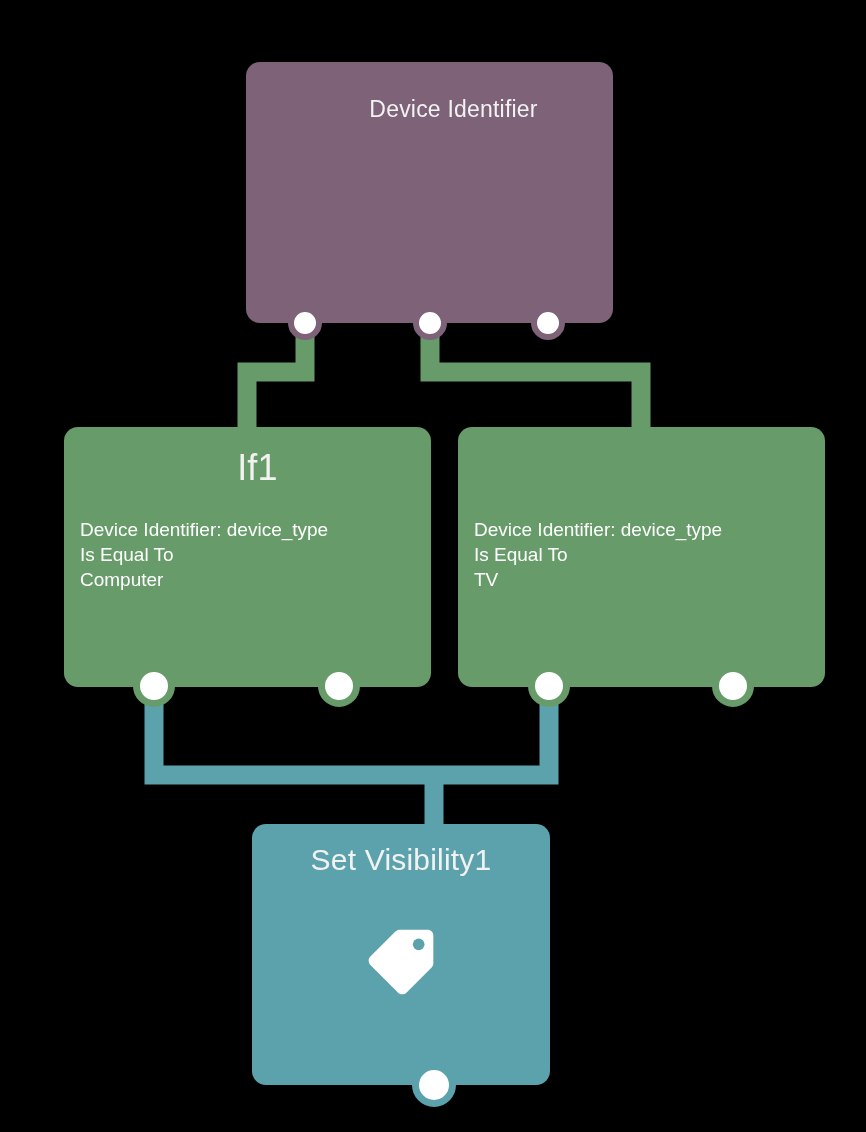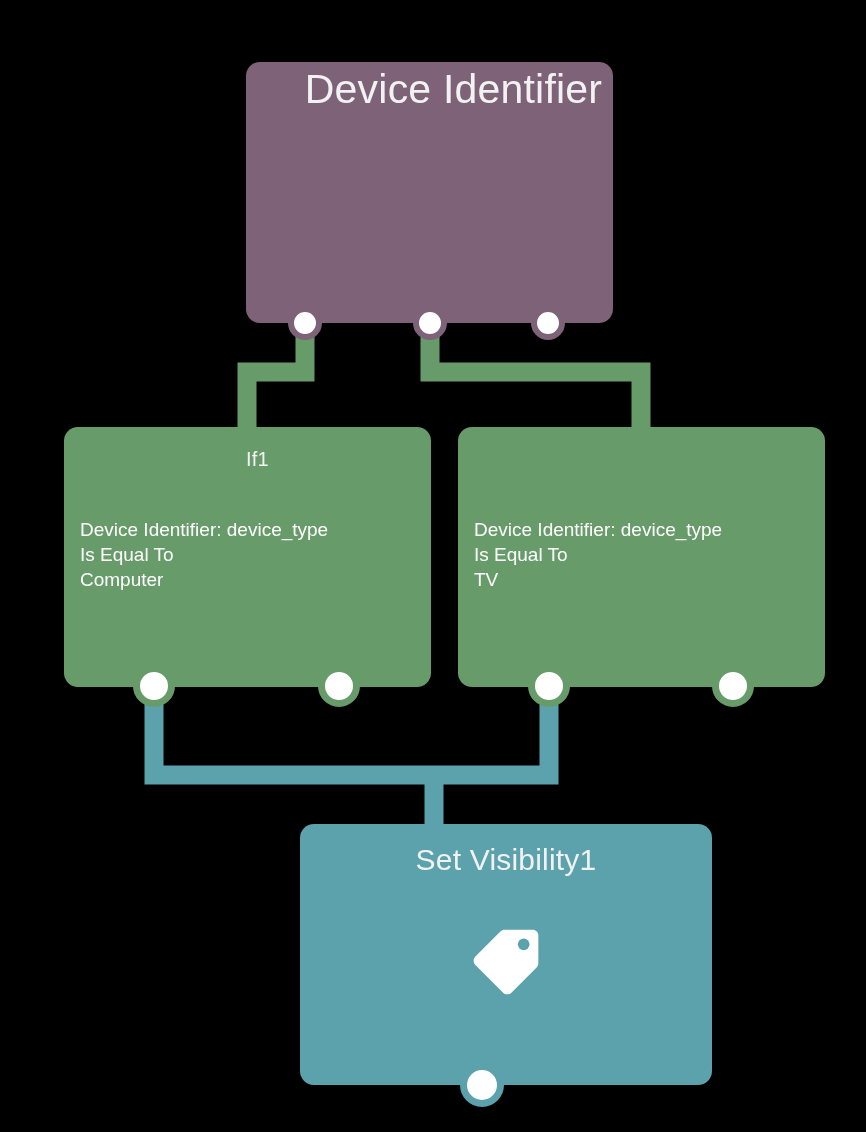--- a/index.html
+++ b/index.html
@@ -83,48 +83,48 @@
     <path d="M 430 331 L 430 372 L 641 372 L 641 427" fill="none" stroke="#679c6a" stroke-width="19" stroke-linecap="butt" stroke-linejoin="miter"></path>
 
     <path d="M 154 694 L 154 775 L 434 775" fill="none" stroke="#5ba2ac" stroke-width="19" stroke-linecap="butt" stroke-linejoin="miter"></path>
 
     <path d="M 549 694 L 549 775 L 434 775" fill="none" stroke="#5ba2ac" stroke-width="19" stroke-linecap="butt" stroke-linejoin="miter"></path>
 
     <path d="M 434 775 L 434 824" fill="none" stroke="#5ba2ac" stroke-width="19" stroke-linecap="butt" stroke-linejoin="miter"></path>
   </svg>
 
   <div class="node" style="left:246px; top:62px; width:367px; height:261px; background:#7d6278;">
-    <div class="node-title" style="top:6px; font-size:41px;margin-left:48px;">Device Identifier</div>
+    <div class="node-title" style="top:35px; font-size:23px;margin-left:48px;">Device Identifier</div>
     <div class="node-body" style="top:78px; font-size:17px;"></div>
 
     <div class="port" style="left:42px; top:244px; width:34px; height:34px; border:6px solid #7d6278;"></div>
     <div class="port" style="left:167px; top:244px; width:34px; height:34px; border:6px solid #7d6278;"></div>
     <div class="port" style="left:285px; top:244px; width:34px; height:34px; border:6px solid #7d6278;"></div>
   </div>
 
   <div class="node" style="left:64px; top:427px; width:367px; height:260px; background:#679c6a;">
-    <div class="node-title" style="top:22px; font-size:20px;padding-left:20px;">If1</div>
+    <div class="node-title" style="top:22px; font-size:36px;padding-left:20px;">If1</div>
     <div class="node-body" style="top:90px; font-size:19px; white-space:pre-line;">Device Identifier: device_type
 Is Equal To
 Computer</div>
 
     <div class="port" style="left:69px; top:238px; width:42px; height:42px; border:7px solid #679c6a;"></div>
     <div class="port" style="left:254px; top:238px; width:42px; height:42px; border:7px solid #679c6a;"></div>
   </div>
 
   <div class="node" style="left:458px; top:427px; width:367px; height:260px; background:#679c6a;">
     <div class="node-body" style="top:90px; font-size:19px; white-space:pre-line;">Device Identifier: device_type
 Is Equal To
 TV</div>
 
     <div class="port" style="left:70px; top:238px; width:42px; height:42px; border:7px solid #679c6a;"></div>
     <div class="port" style="left:254px; top:238px; width:42px; height:42px; border:7px solid #679c6a;"></div>
   </div>
 
-  <div class="node" style="left:252px; top:824px; width:412px; height:261px; background:#5ba2ac;margin-left:48px;">
+  <div class="node" style="left:252px; top:824px; width:298px; height:261px; background:#5ba2ac;">
     <div class="node-title" style="top:20px; font-size:30px;">Set Visibility1</div>
 
     <div class="tag-icon-wrap" style="top:98px;">
       <svg width="80" height="80" viewBox="0 0 24 24">
         <path d="M11.6 2.3 H20.0 C20.95 2.3 21.7 3.05 21.7 4.0 V12.4
                  C21.7 12.86 21.52 13.3 21.19 13.62 L13.62 21.19
                  C12.93 21.88 11.82 21.88 11.13 21.19 L2.81 12.87
                  C2.12 12.18 2.12 11.07 2.81 10.38 L10.38 2.81
                  C10.70 2.48 11.14 2.3 11.6 2.3 Z" fill="#ffffff"></path>
         <circle cx="17.3" cy="6.7" r="1.75" fill="#5ba2ac"></circle>

